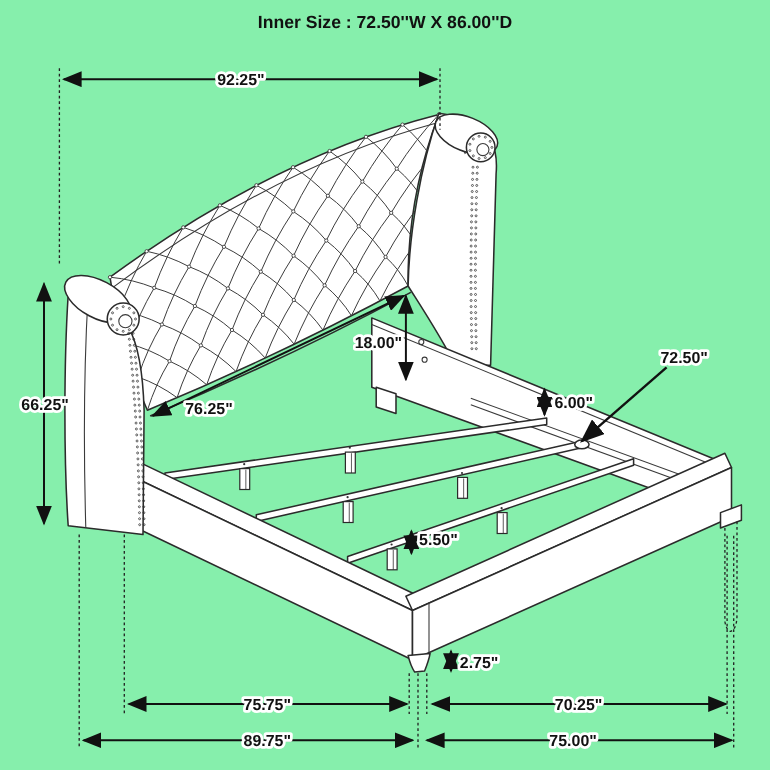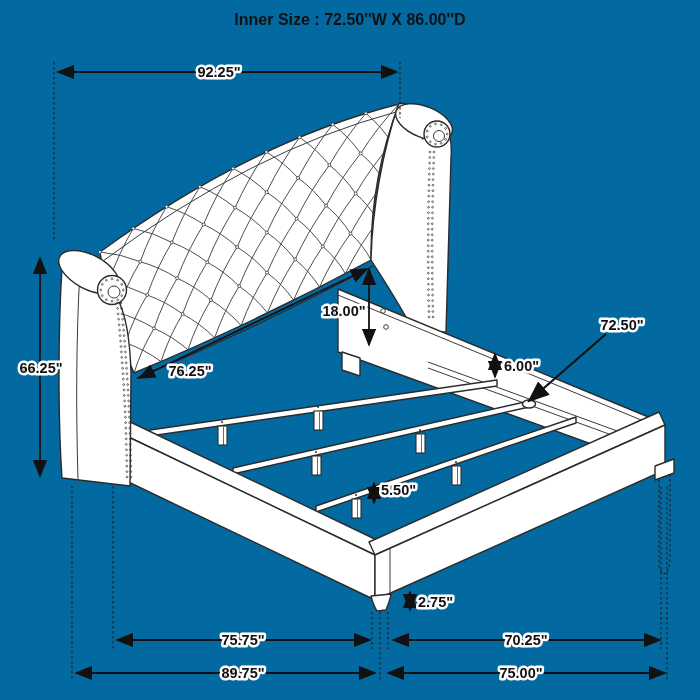--- a/index.html
+++ b/index.html
@@ -1,16 +1,16 @@
 <!DOCTYPE html>
 <html><head>
 <meta charset="utf-8">
 <style>
   html,body{margin:0;padding:0;background:#fff;}
-  .stage{width:700px;height:700px;position:relative;background:#0369a1;font-family:"Liberation Sans",sans-serif;}
+  .stage{width:700px;height:700px;position:relative;background:#86efac;font-family:"Liberation Sans",sans-serif;}
   svg{display:block}
   .ln{stroke:#2b2b2b;stroke-width:1.4;fill:none;stroke-linecap:round;stroke-linejoin:round;}
   .board{stroke:#2b2b2b;stroke-width:1.4;fill:#ffffff;stroke-linejoin:round;}
   .thin{stroke:#3a3a3a;stroke-width:1;fill:none;}
   .dash{stroke:#222;stroke-width:1.2;fill:none;stroke-dasharray:2.5 2.5;}
   .dim{stroke:#111;stroke-width:1.8;fill:none;}
   .lead{stroke:#111;stroke-width:2.2;fill:none;}
   .lbl{font:bold 14.5px "Liberation Sans",sans-serif;fill:#111;text-anchor:middle;paint-order:stroke;stroke:#fff;stroke-width:5px;stroke-linejoin:round;}
   .lbl-s{text-anchor:start;}
   .ttl{font:bold 16px "Liberation Sans",sans-serif;fill:#111;text-anchor:middle;}

